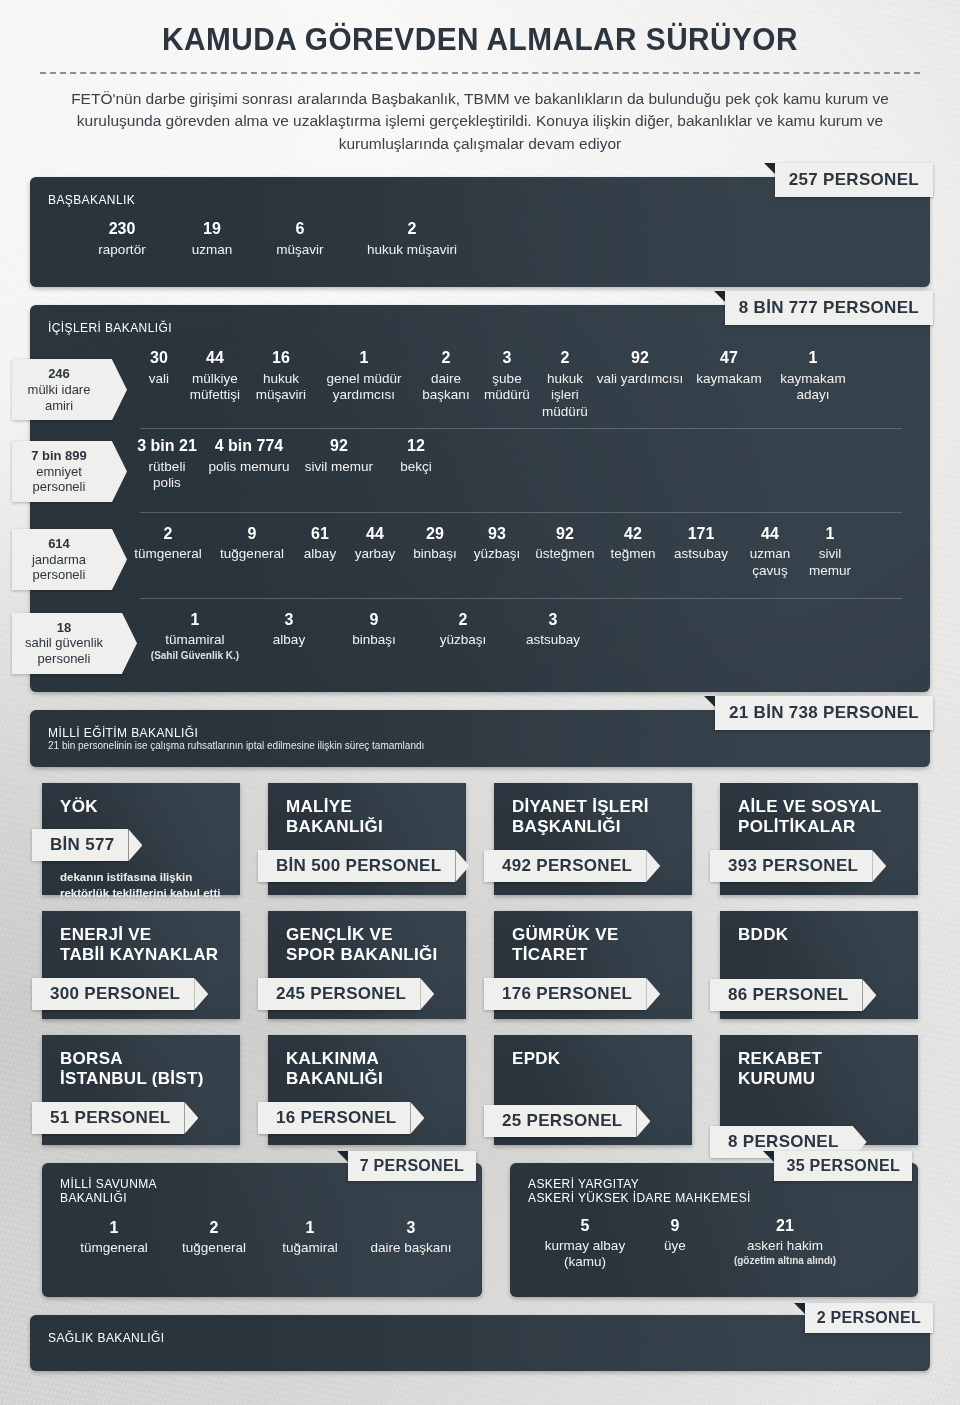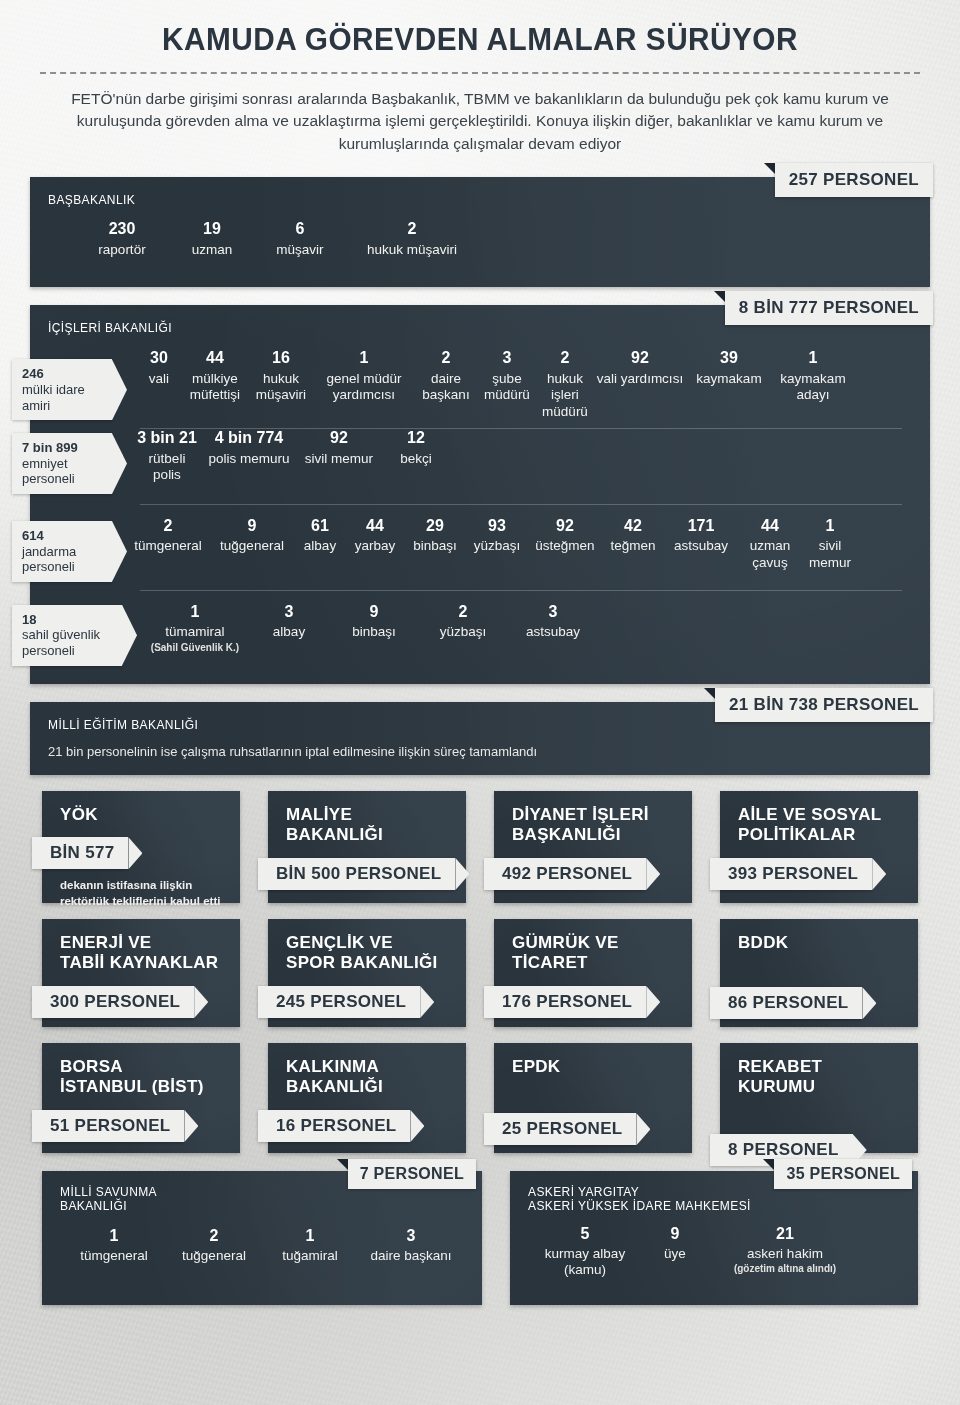--- a/index.html
+++ b/index.html
@@ -55,26 +55,27 @@
 
   
   .panel{
     position:relative;
     background:#2e3a44;
     background-image:
       radial-gradient(circle at 80% 20%, rgba(255,255,255,.035) 0 30%, rgba(0,0,0,0) 70%),
       radial-gradient(circle at 20% 80%, rgba(0,0,0,.10) 0 35%, rgba(0,0,0,0) 75%);
     color:#ffffff;
     box-shadow:0 2px 4px rgba(0,0,0,.25);
+    border-radius:6px;
   }
   .panel-title{
     font-size:12px;font-weight:normal;letter-spacing:.4px;color:#fff;
   }
   .panel-sub{
-    font-size:13px;color:#e8e8e6;margin-top:12px;
+    font-size:10px;color:#e8e8e6;margin-top:0;
   }
 
   
   .badge{
     position:absolute;
     background:#efefed;
     color:#2b3640;
     font-weight:bold;
     font-size:17px;
     letter-spacing:.3px;
@@ -101,21 +102,21 @@
   .stat .lbl{font-size:13.5px;line-height:1.22;margin-top:3px;color:#f2f2f0;}
   .stat .sublbl{font-size:10px;line-height:1.1;margin-top:1px;color:#e2e2e0;font-weight:bold;}
 
   
   .flag{
     position:relative;
     background:#efefed;
     color:#2b3640;
     font-size:13px;
     line-height:1.2;
-    text-align:left;
+    text-align:center;
     padding:7px 16px 7px 10px;
     box-shadow:0 1px 3px rgba(0,0,0,.25);
     flex:0 0 auto;
   }
   .flag::after{
     content:"";
     position:absolute;
     right:-15px;top:0;bottom:0;
     width:15px;
     background:#efefed;
@@ -235,33 +236,33 @@
         </div>
         <div class="stat" style="width:58px;">
           <div class="num">2</div>
           <div class="lbl">hukuk işleri müdürü</div>
         </div>
         <div class="stat" style="width:92px;">
           <div class="num">92</div>
           <div class="lbl">vali yardımcısı</div>
         </div>
         <div class="stat" style="width:86px;">
-          <div class="num">39</div>
+          <div class="num">47</div>
           <div class="lbl">kaymakam</div>
         </div>
         <div class="stat" style="width:82px;">
           <div class="num">1</div>
           <div class="lbl">kaymakam adayı</div>
         </div>
       </div>
     </div>
 
     <div class="hr-in" style="margin:8px 18px 0 110px;"></div>
 
-    <div class="stats" style="margin-top:0;align-items:flex-start;">
+    <div class="stats" style="margin-top:8px;align-items:flex-start;">
       <div class="flag" style="margin-left:-18px;width:74px;margin-top:4px;">
         <div class="fnum">7 bin 899</div>
         <div>emniyet personeli</div>
       </div>
       <div class="stats" style="flex:1;margin-left:24px;">
         <div class="stat" style="width:62px;">
           <div class="num">3 bin 21</div>
           <div class="lbl">rütbeli polis</div>
         </div>
         <div class="stat" style="width:102px;">
@@ -510,14 +511,18 @@
         </div>
         <div class="stat" style="width:150px;">
           <div class="num">21</div>
           <div class="lbl">askeri hakim</div>
           <div class="sublbl">(gözetim altına alındı)</div>
         </div>
       </div>
     </div>
   </div>
 
+  <div class="panel" style="margin:18px 30px 0 30px;padding:16px 18px 16px 18px;height:24px;">
+    <div class="badge" style="right:-3px;top:-12px;font-size:16px;padding:6px 12px;">2 PERSONEL</div>
+    <div class="panel-title">SAĞLIK BAKANLIĞI</div>
+  </div>
 
 </div>
 
 </body></html>

